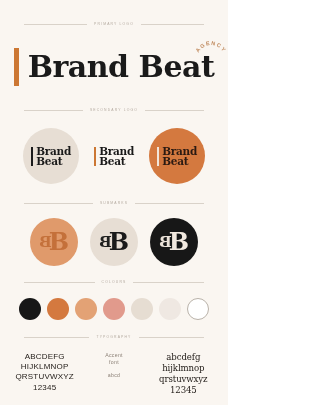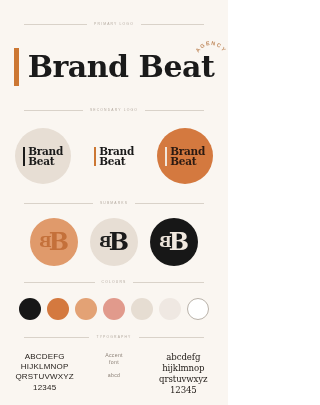--- a/index.html
+++ b/index.html
@@ -86,21 +86,21 @@
     letter-spacing: 1.3px;
     fill: #c08a5e;
     font-weight: 600;
   }
 
   
   .row {
     display: flex;
     align-items: center;
     justify-content: center;
-    gap: 9px;
+    gap: 1px;
     padding: 15px 24px 16px;
     box-sizing: border-box;
   }
   .sec-item {
     width: 62px;
     height: 58px;
     display: flex;
     align-items: center;
     justify-content: center;
     flex: 0 0 auto;

